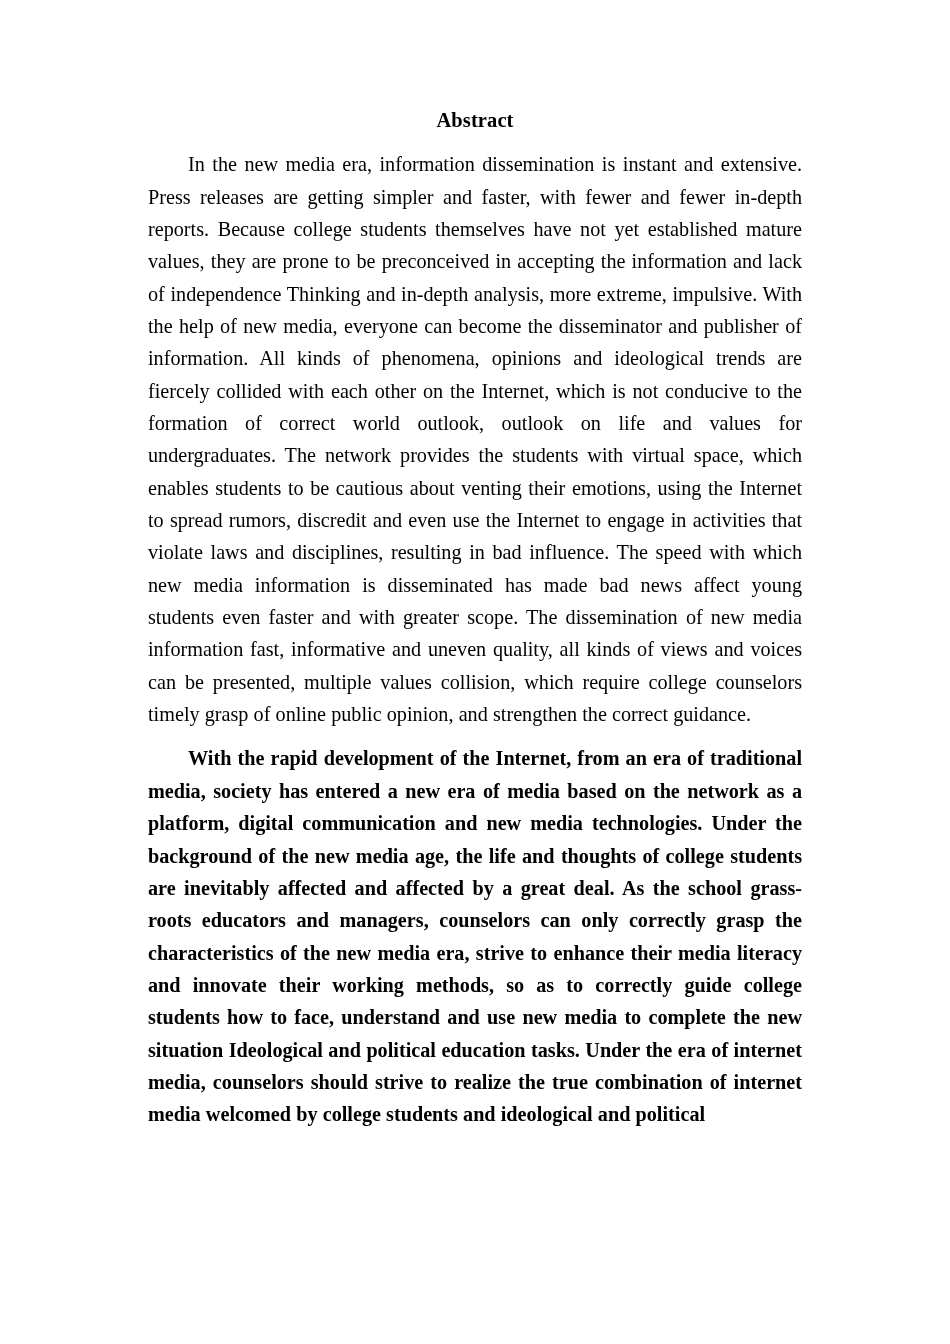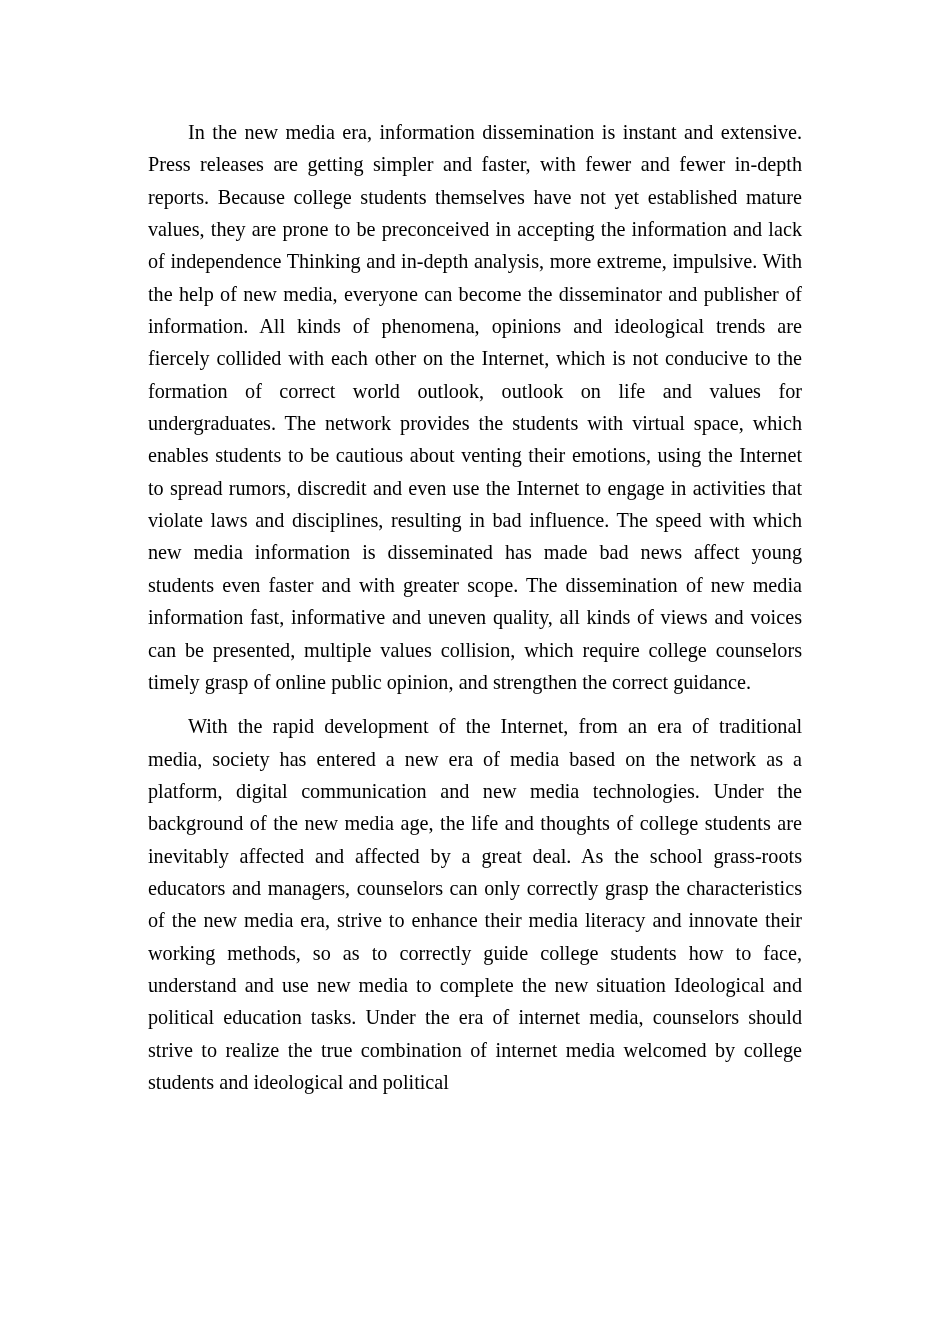--- a/index.html
+++ b/index.html
@@ -43,27 +43,29 @@
     text-justify: inter-word;
     margin: 12px;
     text-indent: 40px;
     word-spacing: 0.1px;
     hyphens: none;
   }
   
   .clipped {
     max-height: 600px;
     overflow: hidden;
+    font-weight: bold;
   }
 </style>
 </head>
 <body>
 
 <div class="page">
   <div class="content">
 
+    <h1 class="doc-heading">Abstract</h1>
 
     <p class="doc-paragraph">In the new media era, information dissemination is instant and extensive. Press releases are getting simpler and faster, with fewer and fewer in-depth reports. Because college students themselves have not yet established mature values, they are prone to be preconceived in accepting the information and lack of independence Thinking and in-depth analysis, more extreme, impulsive. With the help of new media, everyone can become the disseminator and publisher of information. All kinds of phenomena, opinions and ideological trends are fiercely collided with each other on the Internet, which is not conducive to the formation of correct world outlook, outlook on life and values for undergraduates. The network provides the students with virtual space, which enables students to be cautious about venting their emotions, using the Internet to spread rumors, discredit and even use the Internet to engage in activities that violate laws and disciplines, resulting in bad influence. The speed with which new media information is disseminated has made bad news affect young students even faster and with greater scope. The dissemination of new media information fast, informative and uneven quality, all kinds of views and voices can be presented, multiple values collision, which require college counselors timely grasp of online public opinion, and strengthen the correct guidance.</p>
 
     <p class="doc-paragraph clipped">With the rapid development of the Internet, from an era of traditional media, society has entered a new era of media based on the network as a platform, digital communication and new media technologies. Under the background of the new media age, the life and thoughts of college students are inevitably affected and affected by a great deal. As the school grass-roots educators and managers, counselors can only correctly grasp the characteristics of the new media era, strive to enhance their media literacy and innovate their working methods, so as to correctly guide college students how to face, understand and use new media to complete the new situation Ideological and political education tasks. Under the era of internet media, counselors should strive to realize the true combination of internet media welcomed by college students and ideological and political</p>
 
   </div>
 </div>
 
 </body></html>

